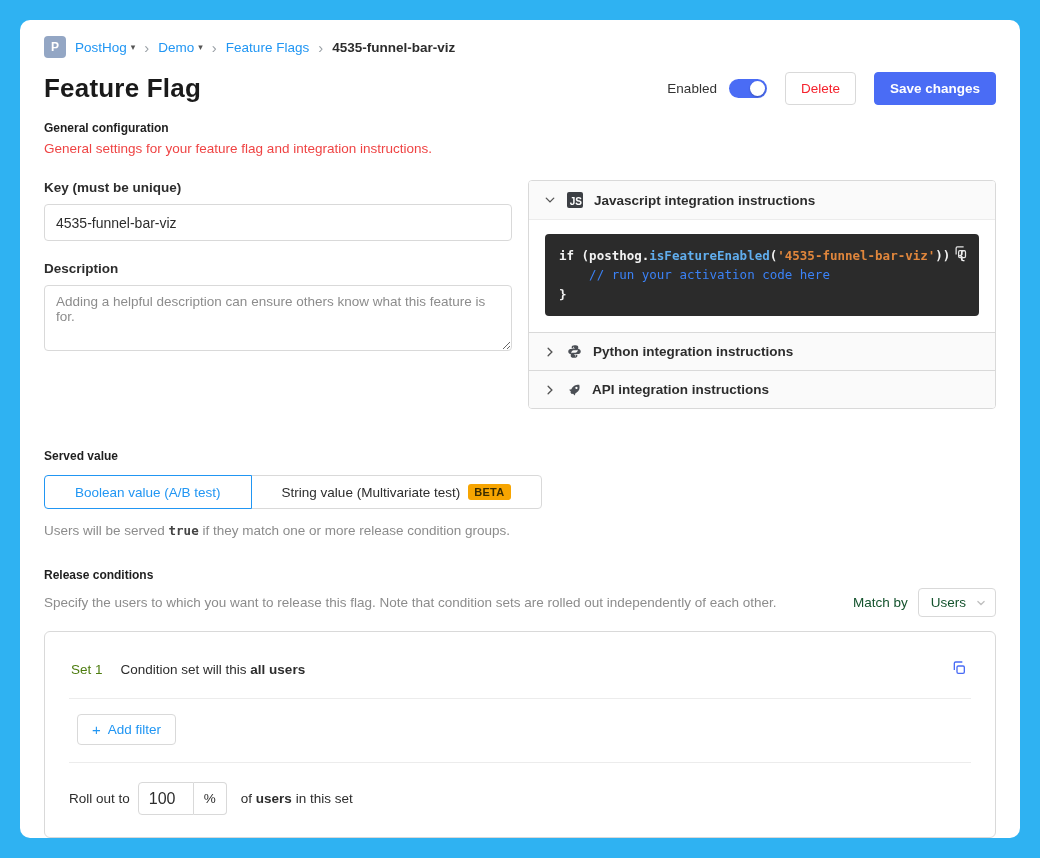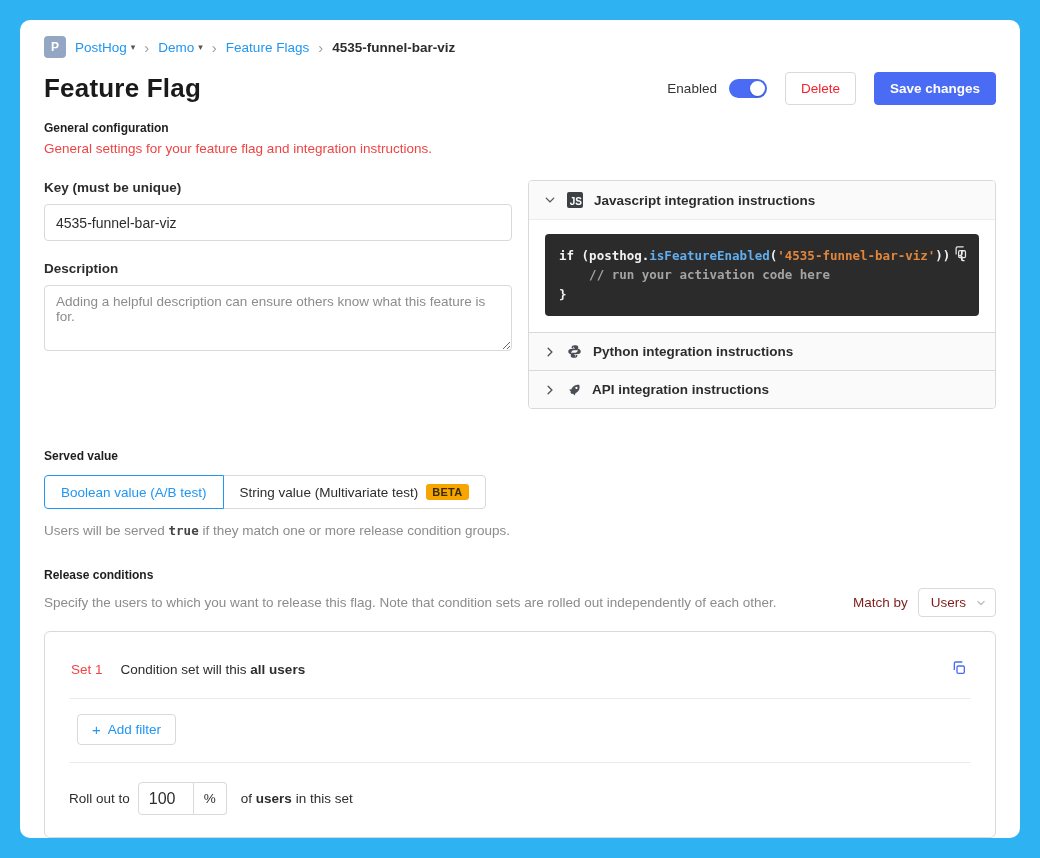--- a/index.html
+++ b/index.html
@@ -86,59 +86,59 @@
     padding:1px 1px;
   }
   .codeblock {
     position:relative; background:#2b2b2b; border-radius:4px;
     padding:12px 40px 12px 14px;
     font-family:"DejaVu Sans Mono", monospace; font-size:12.5px; line-height:1.55;
   }
   .codeblock .ln { white-space:pre; color:#f2f2f2; font-weight:700; }
   .codeblock .fn { color:#61aeee; }
   .codeblock .str { color:#e0863c; }
-  .codeblock .comment { color:#a3a3a3; font-weight:700; }
+  .codeblock .comment { color:#3b82f6; font-weight:400; }
   .copy-btn {
     position:absolute; top:9px; right:9px; background:none; border:none; padding:2px;
     color:#e6e6e6; cursor:pointer;
   }
   .docs-line { margin-top:14px; font-size:13.5px; color:#2d2d2d; }
   .docs-link { color:#2196f3; text-decoration:none; cursor:pointer; }
   .ext-icon { display:inline-block; vertical-align:-1px; margin-left:3px; color:#2196f3; }
 
   
   .served { margin-top:40px; }
   .segmented { display:flex; margin-top:12px; }
   .seg-btn {
-    background:#fff; font-size:13.5px; padding:8px 16px; cursor:pointer;
+    background:#fff; font-size:13.5px; padding:8px 30px; cursor:pointer;
     border:1px solid #d9d9d9; display:flex; align-items:flex-end; gap:8px; font-family:inherit;
   }
   .seg-btn.first { border-radius:4px 0 0 4px; border-color:#2196f3; color:#2196f3; position:relative; z-index:1; }
   .seg-btn.second { border-radius:0 4px 4px 0; margin-left:-1px; color:#2d2d2d; }
   .beta-badge {
     background:#f7a501; color:#3b2c00; font-size:11px; font-weight:700;
     padding:2px 6px; border-radius:3px; letter-spacing:.3px;
   }
   .served-note { margin-top:14px; color:#8c8c8c; }
   .served-note code { font-family:"DejaVu Sans Mono", monospace; font-weight:700; color:#444; font-size:12.5px; }
 
   
   .release { margin-top:30px; }
   .release-meta { display:flex; align-items:center; justify-content:space-between; margin-top:6px; }
   .release-desc { color:#8c8c8c; }
-  .match-by { display:flex; align-items:center; gap:10px; color:#7f1d1d; }
+  .match-by { display:flex; align-items:center; gap:10px; color:#14532d; }
   .select {
     border:1px solid #d9d9d9; border-radius:4px; background:#fff;
     padding:6px 9px 6px 12px; display:flex; align-items:center; gap:10px; cursor:pointer;
   }
   .select .sel-chev { color:#bfbfbf; display:flex; }
 
   .set-card { margin-top:14px; border:1px solid #d9d9d9; border-radius:6px; padding:20px 24px 22px; }
   .set-row { display:flex; align-items:center; gap:18px; padding:6px 2px 0; }
-  .set-name { color:#ef4444; }
+  .set-name { color:#4d7c0f; }
   .set-desc { color:#2d2d2d; }
   .bold { font-weight:700; }
   .icon-btn { background:none; border:none; padding:2px; cursor:pointer; color:#4a6cf5; }
   .set-copy { margin-left:auto; }
   .divider { border:none; border-top:1px solid #ececec; margin:17px 0 0; }
   .add-filter {
     margin-top:15px; margin-left:8px;
     display:inline-flex; align-items:center; gap:7px;
     border:1px solid #d9d9d9; border-radius:4px; background:#fff;
     color:#2196f3; font-size:13.5px; padding:7px 14px; cursor:pointer; font-family:inherit;

